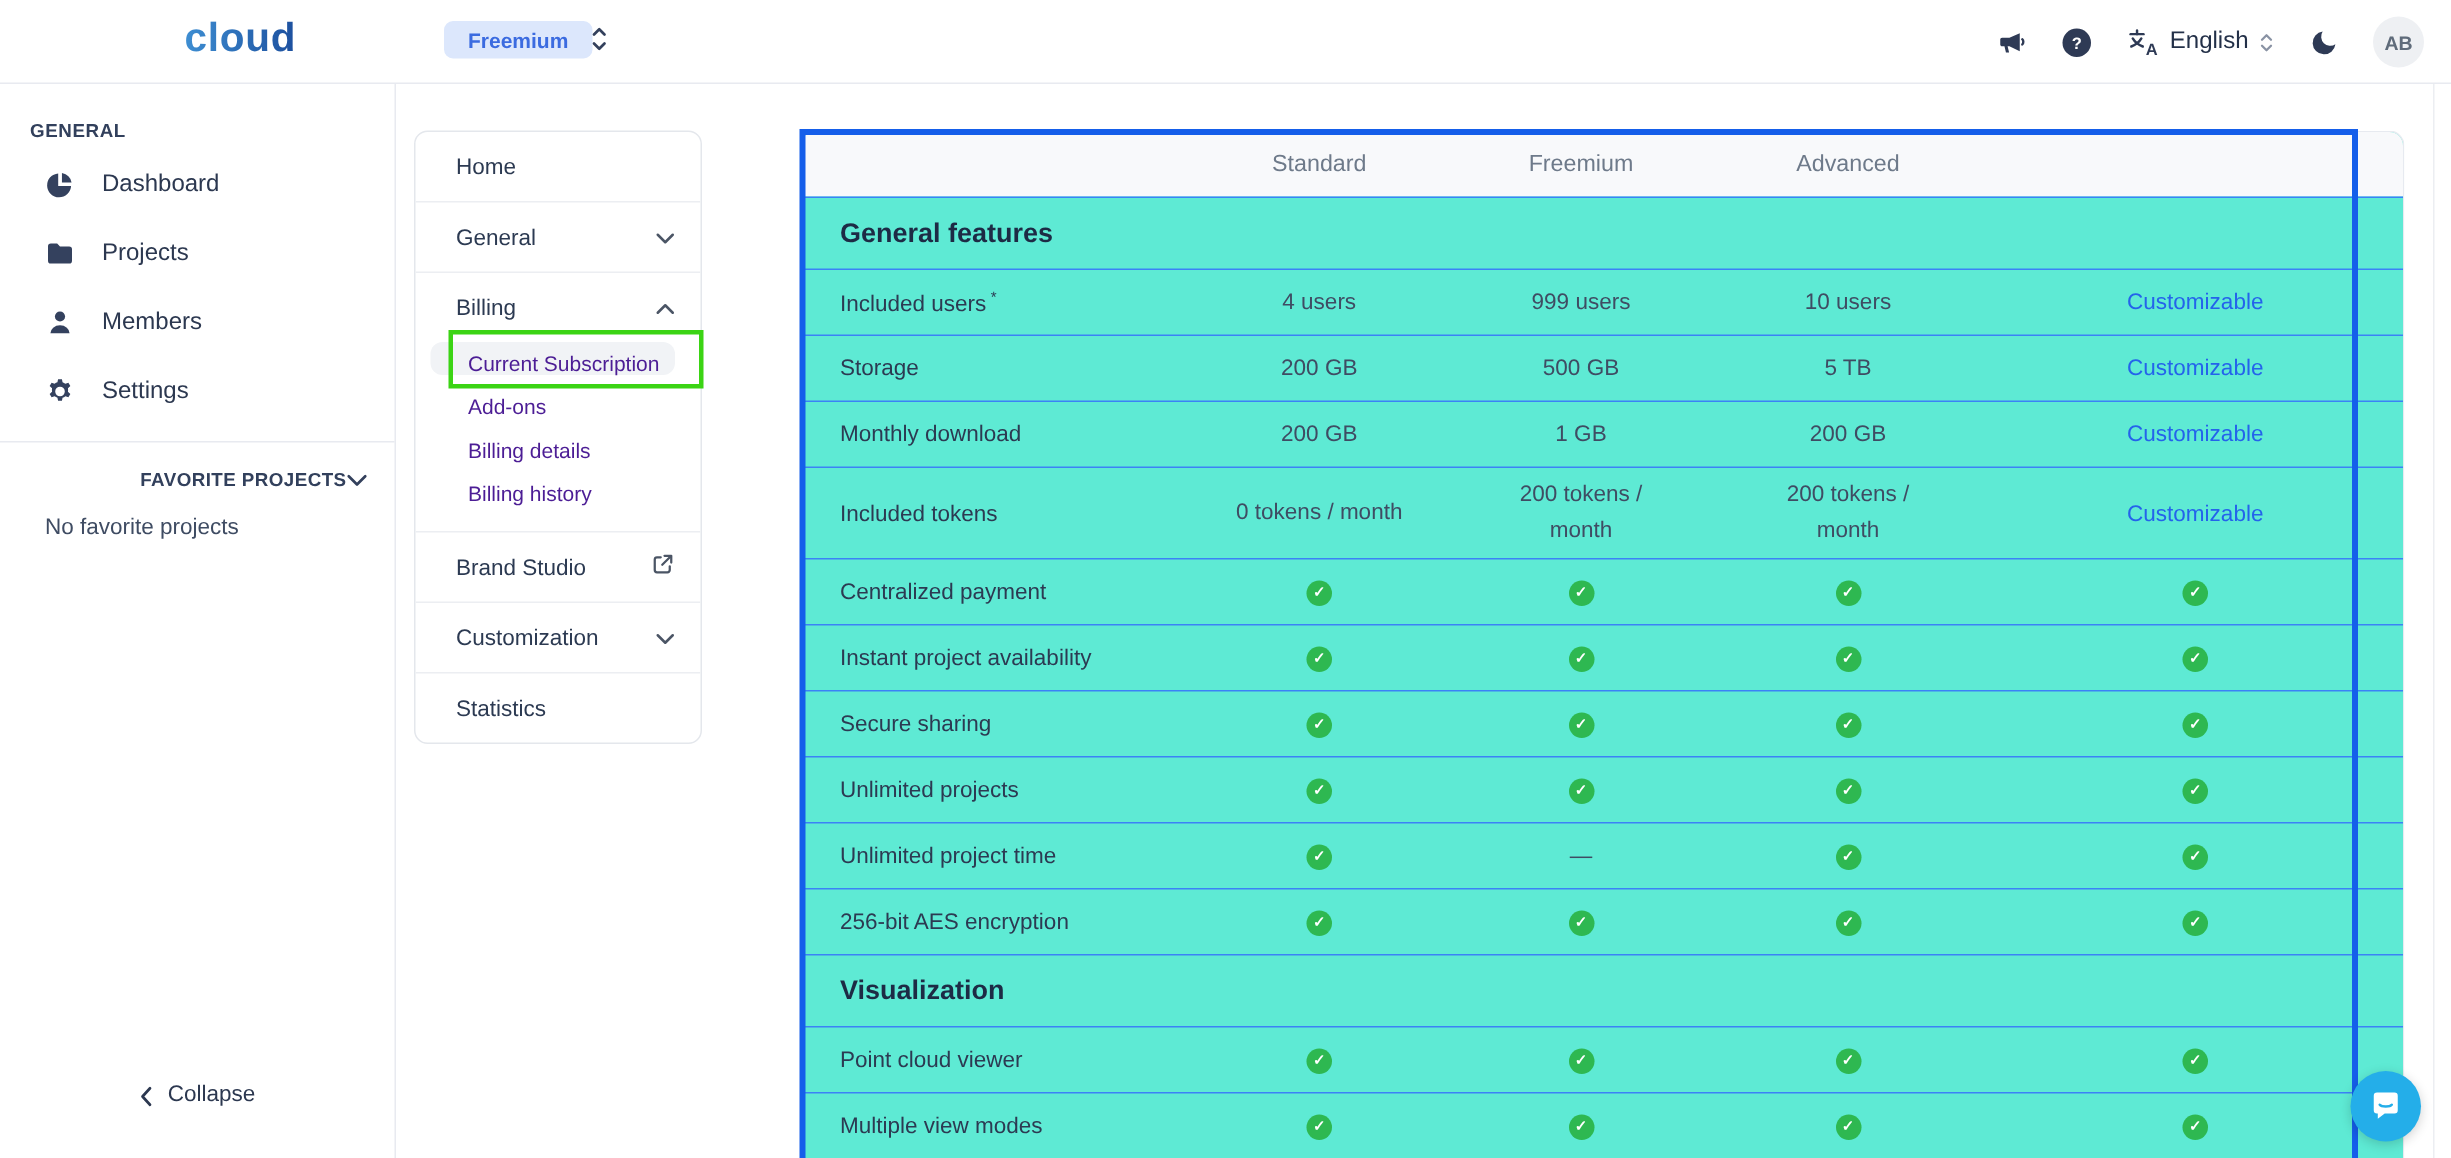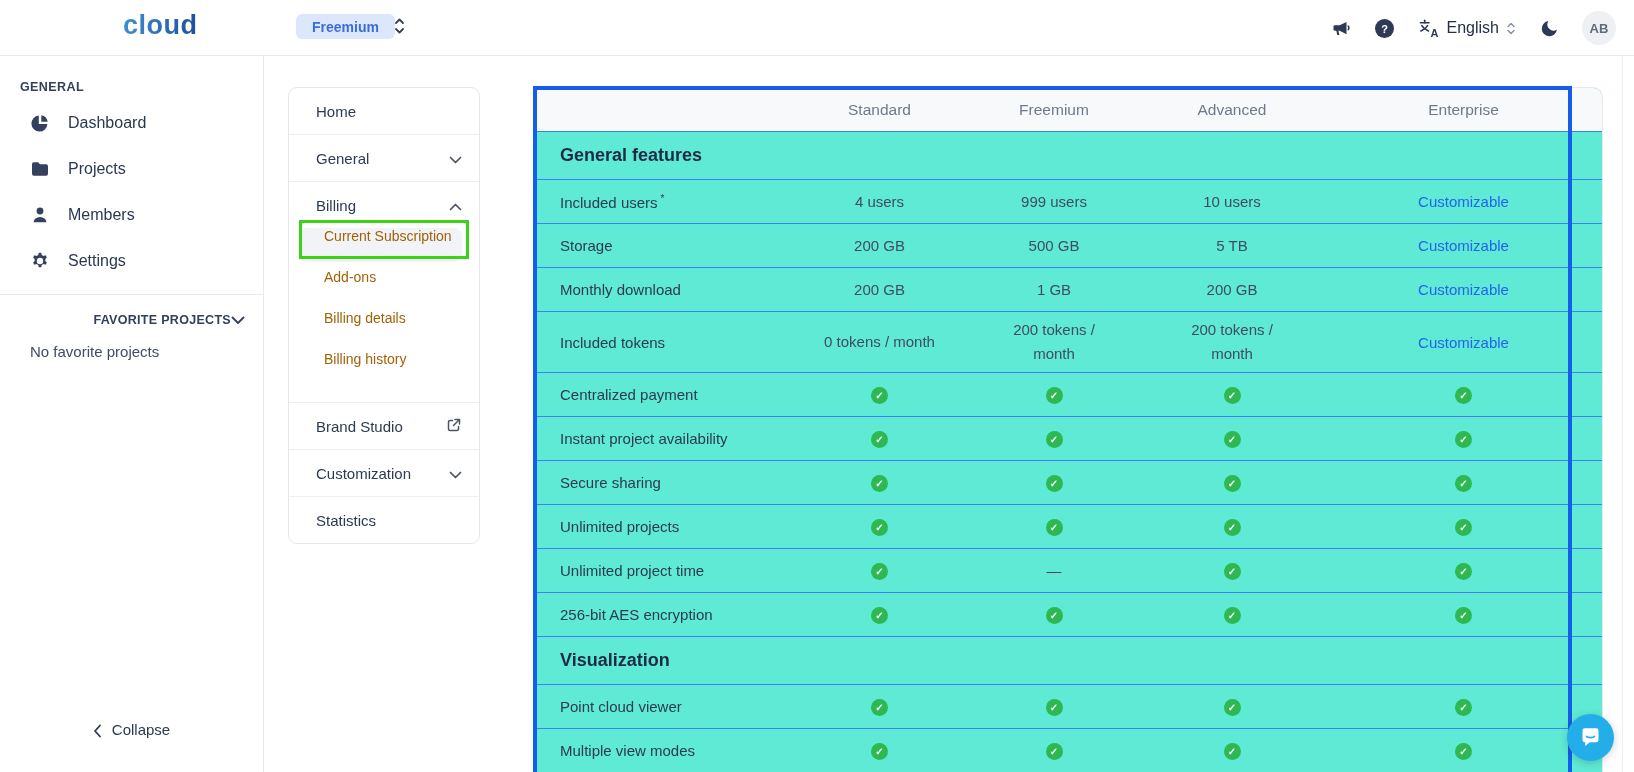--- a/index.html
+++ b/index.html
@@ -36,30 +36,30 @@
   .sb-item .icn { width:20px; height:20px; color:#34415e; }
   .sb-divider { border-top:1px solid #e8eaf0; margin:10px 0 0 0; }
   .fav-head { display:flex; align-items:center; justify-content:flex-end;
               margin:18px 18px 0 20px; cursor:pointer; }
   .fav-title { font-size:12.5px; font-weight:700; color:#32405c; letter-spacing:.3px; }
   .fav-empty { margin:16px 0 0 30px; font-size:15px; color:#3f4c63; }
   .collapse { position:absolute; left:0; bottom:34px; width:100%; display:flex; justify-content:center;
               align-items:flex-end; gap:10px; font-size:15px; color:#2c3850; cursor:pointer; }
 
   
-  .subnav { position:absolute; left:288px; top:87px; width:192px; background:#fff;
+  .subnav { position:absolute; left:276px; top:87px; width:192px; background:#fff;
             border:1px solid #e4e7ec; border-radius:9px; overflow:hidden; }
   .nav-block { border-bottom:1px solid #eceef2; }
   .nav-block:last-child { border-bottom:none; }
   .nav-row { display:flex; align-items:center; justify-content:space-between; height:46px;
              padding:0 17px 0 27px; font-size:15px; color:#2c3a52; cursor:pointer; }
   .nav-row .chev { color:#4b5565; }
   .nav-sub { padding-bottom:10px; }
-  .nav-subitem { height:34px; display:flex; align-items:flex-start; padding-left:35px; font-size:14px;
-                 color:#a16207; cursor:pointer; }
+  .nav-subitem { height:22px; display:flex; align-items:flex-end; padding-left:35px; font-size:14px;
+                 color:#4c1d95; cursor:pointer; }
   .nav-subitem.active { background:#f1f3f6; border-radius:8px; margin:0 17px 7px 10px; padding-left:25px; }
   .nav-subitem:not(.active){ margin-bottom:7px; }
 
   
   .table-wrap { position:absolute; left:533px; top:87px; width:1070px; height:685px;
                 background:#5eead4; border:1px solid #e7eaf0; border-bottom:none;
                 border-radius:10px 10px 0 0; overflow:hidden; }
   .t-row { display:grid; grid-template-columns:258px 175px 174px 182px 281px; align-items:center; }
   .t-row + .t-row { border-top:1px solid #3b82f6; }
   .t-head { background:#f8f9fb; height:43px; }
@@ -246,21 +246,20 @@
         </div>
       </div>
     </nav>
 
   <section class="table-wrap" id="table-root">
       <div class="t-row t-head">
         <div class="t-cell lbl feat"></div>
         <div class="t-cell">Standard</div>
         <div class="t-cell">Freemium</div>
         <div class="t-cell">Advanced</div>
-        <div class="t-cell">Enterprise</div>
       </div>
       <div class="t-row t-section">
         <div class="t-title">General features</div>
       </div>
       <div class="t-row feat-row">
         <div class="t-cell lbl">Included users<span class="sup">*</span></div>
         <div class="t-cell"><span class="wrapv">4 users</span></div>
         <div class="t-cell"><span class="wrapv">999 users</span></div>
         <div class="t-cell"><span class="wrapv">10 users</span></div>
         <div class="t-cell"><a class="cust">Customizable</a></div>

